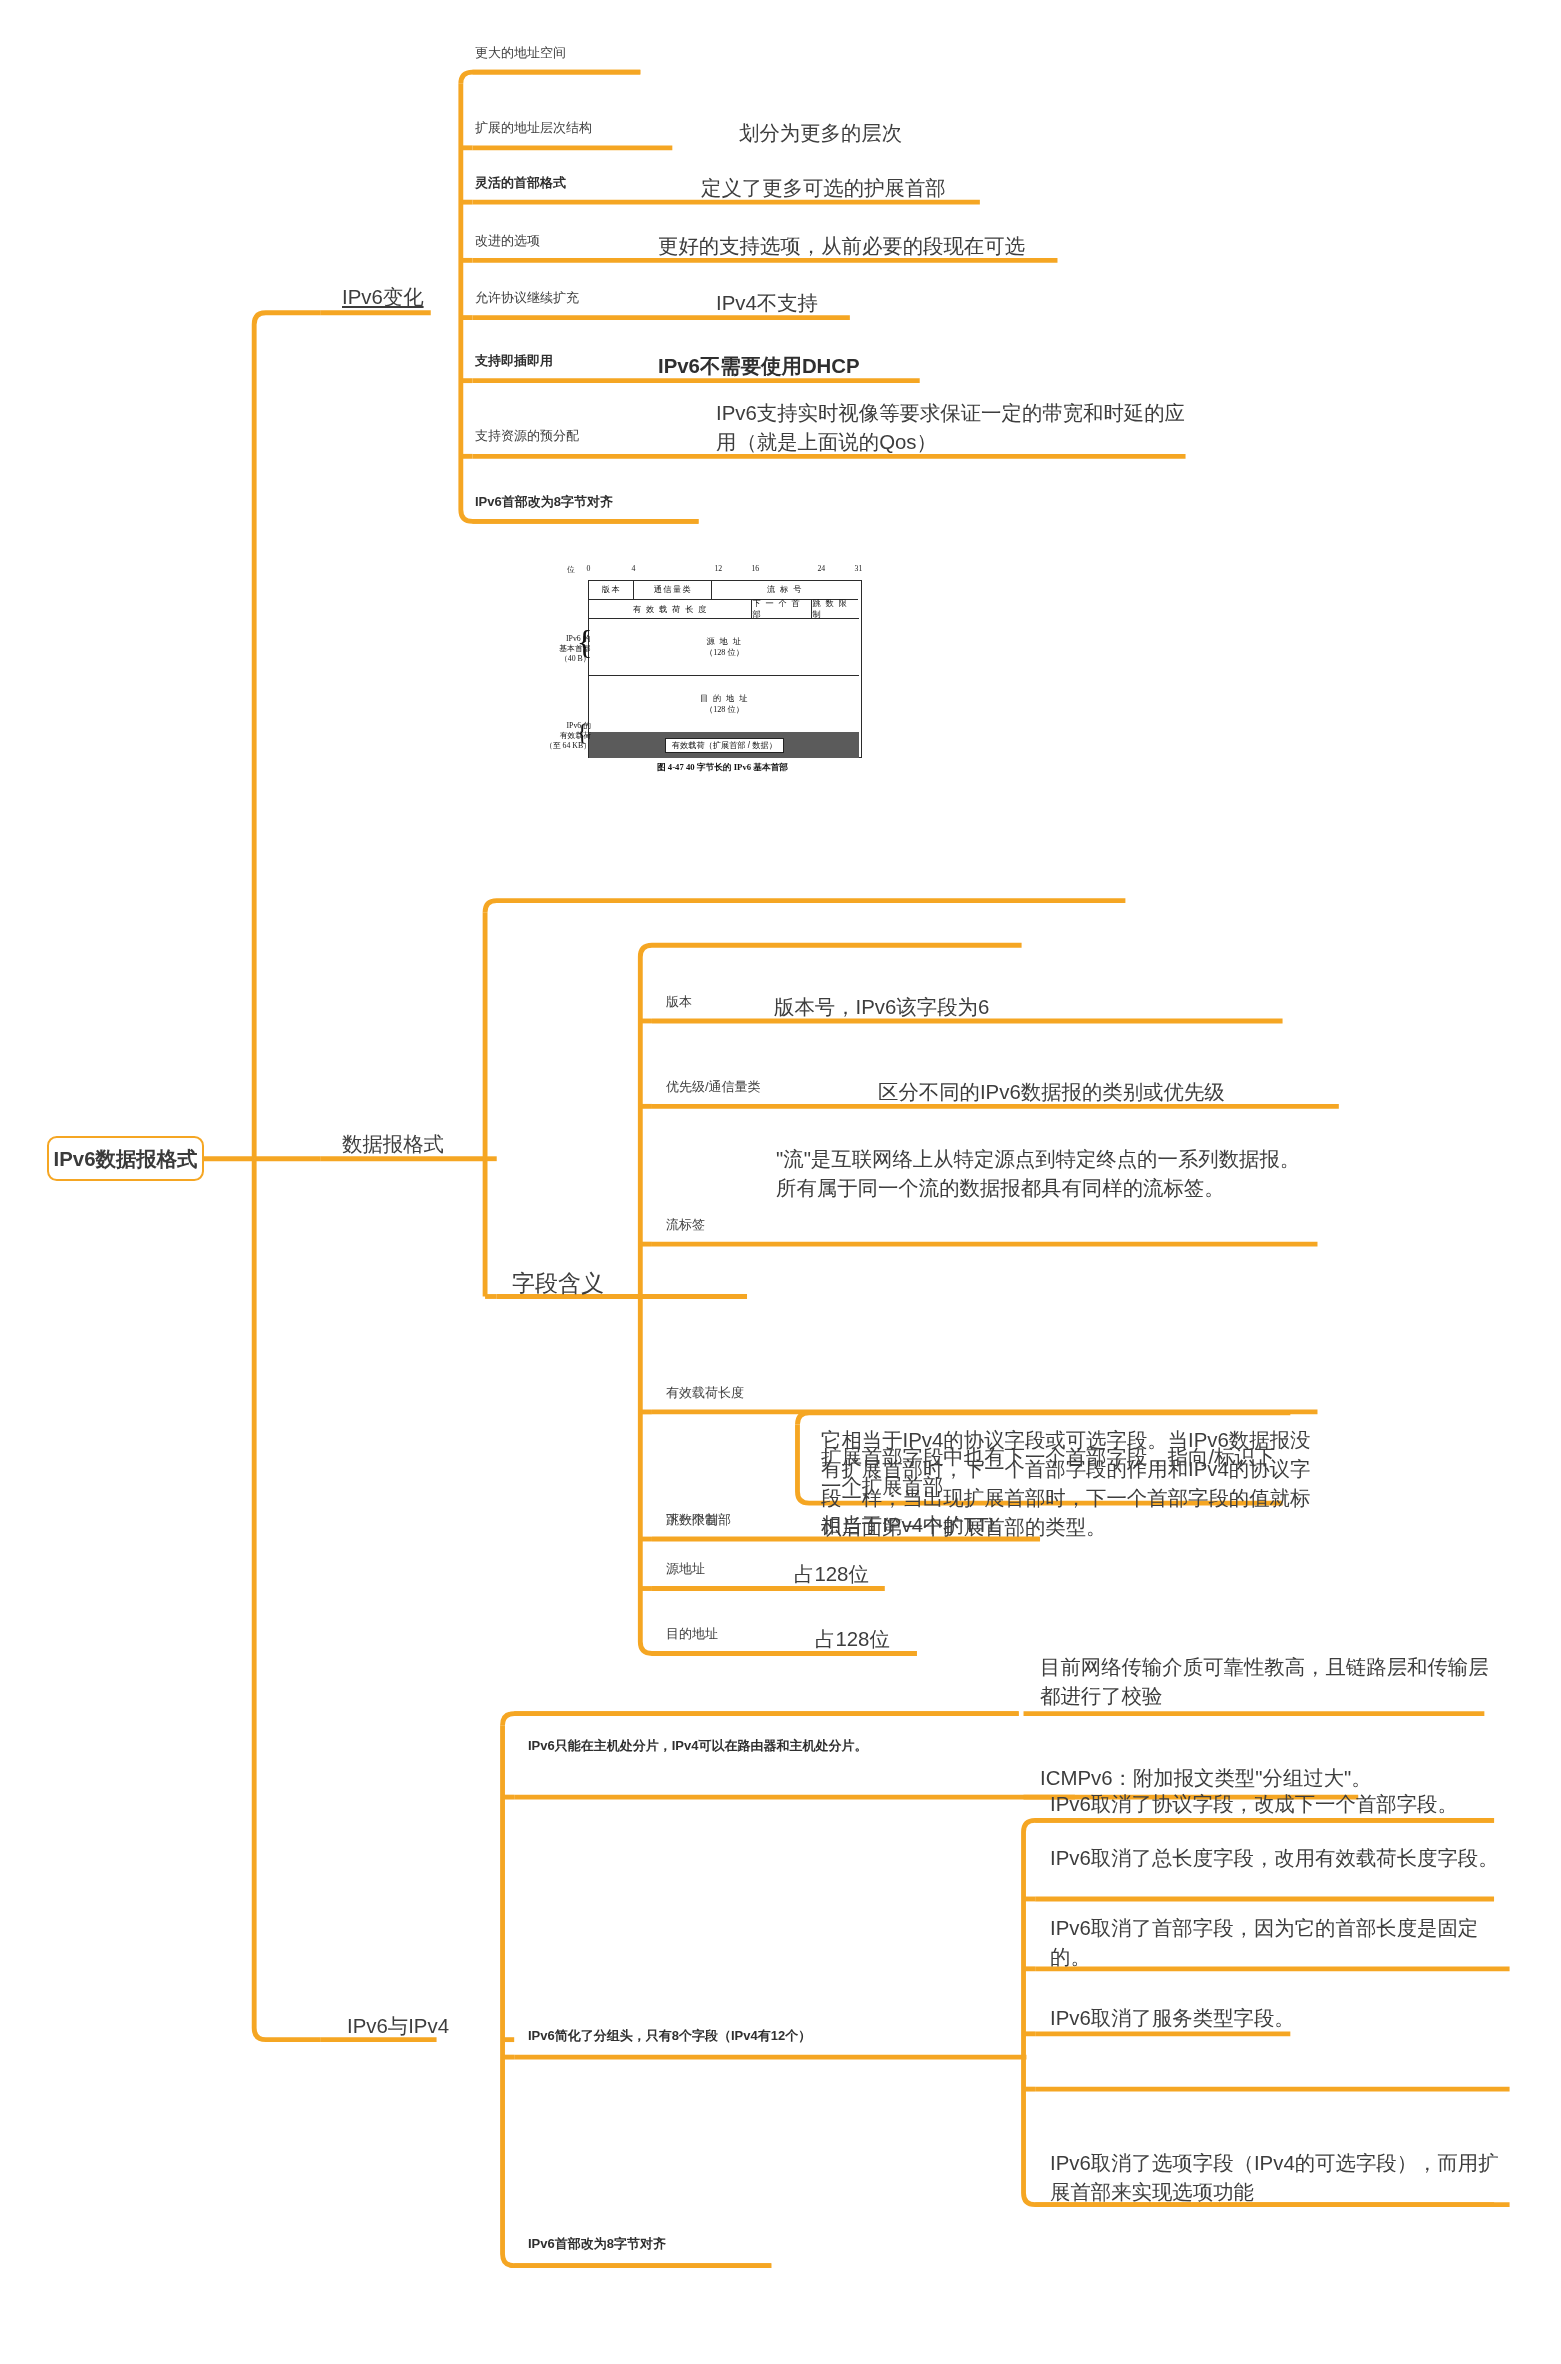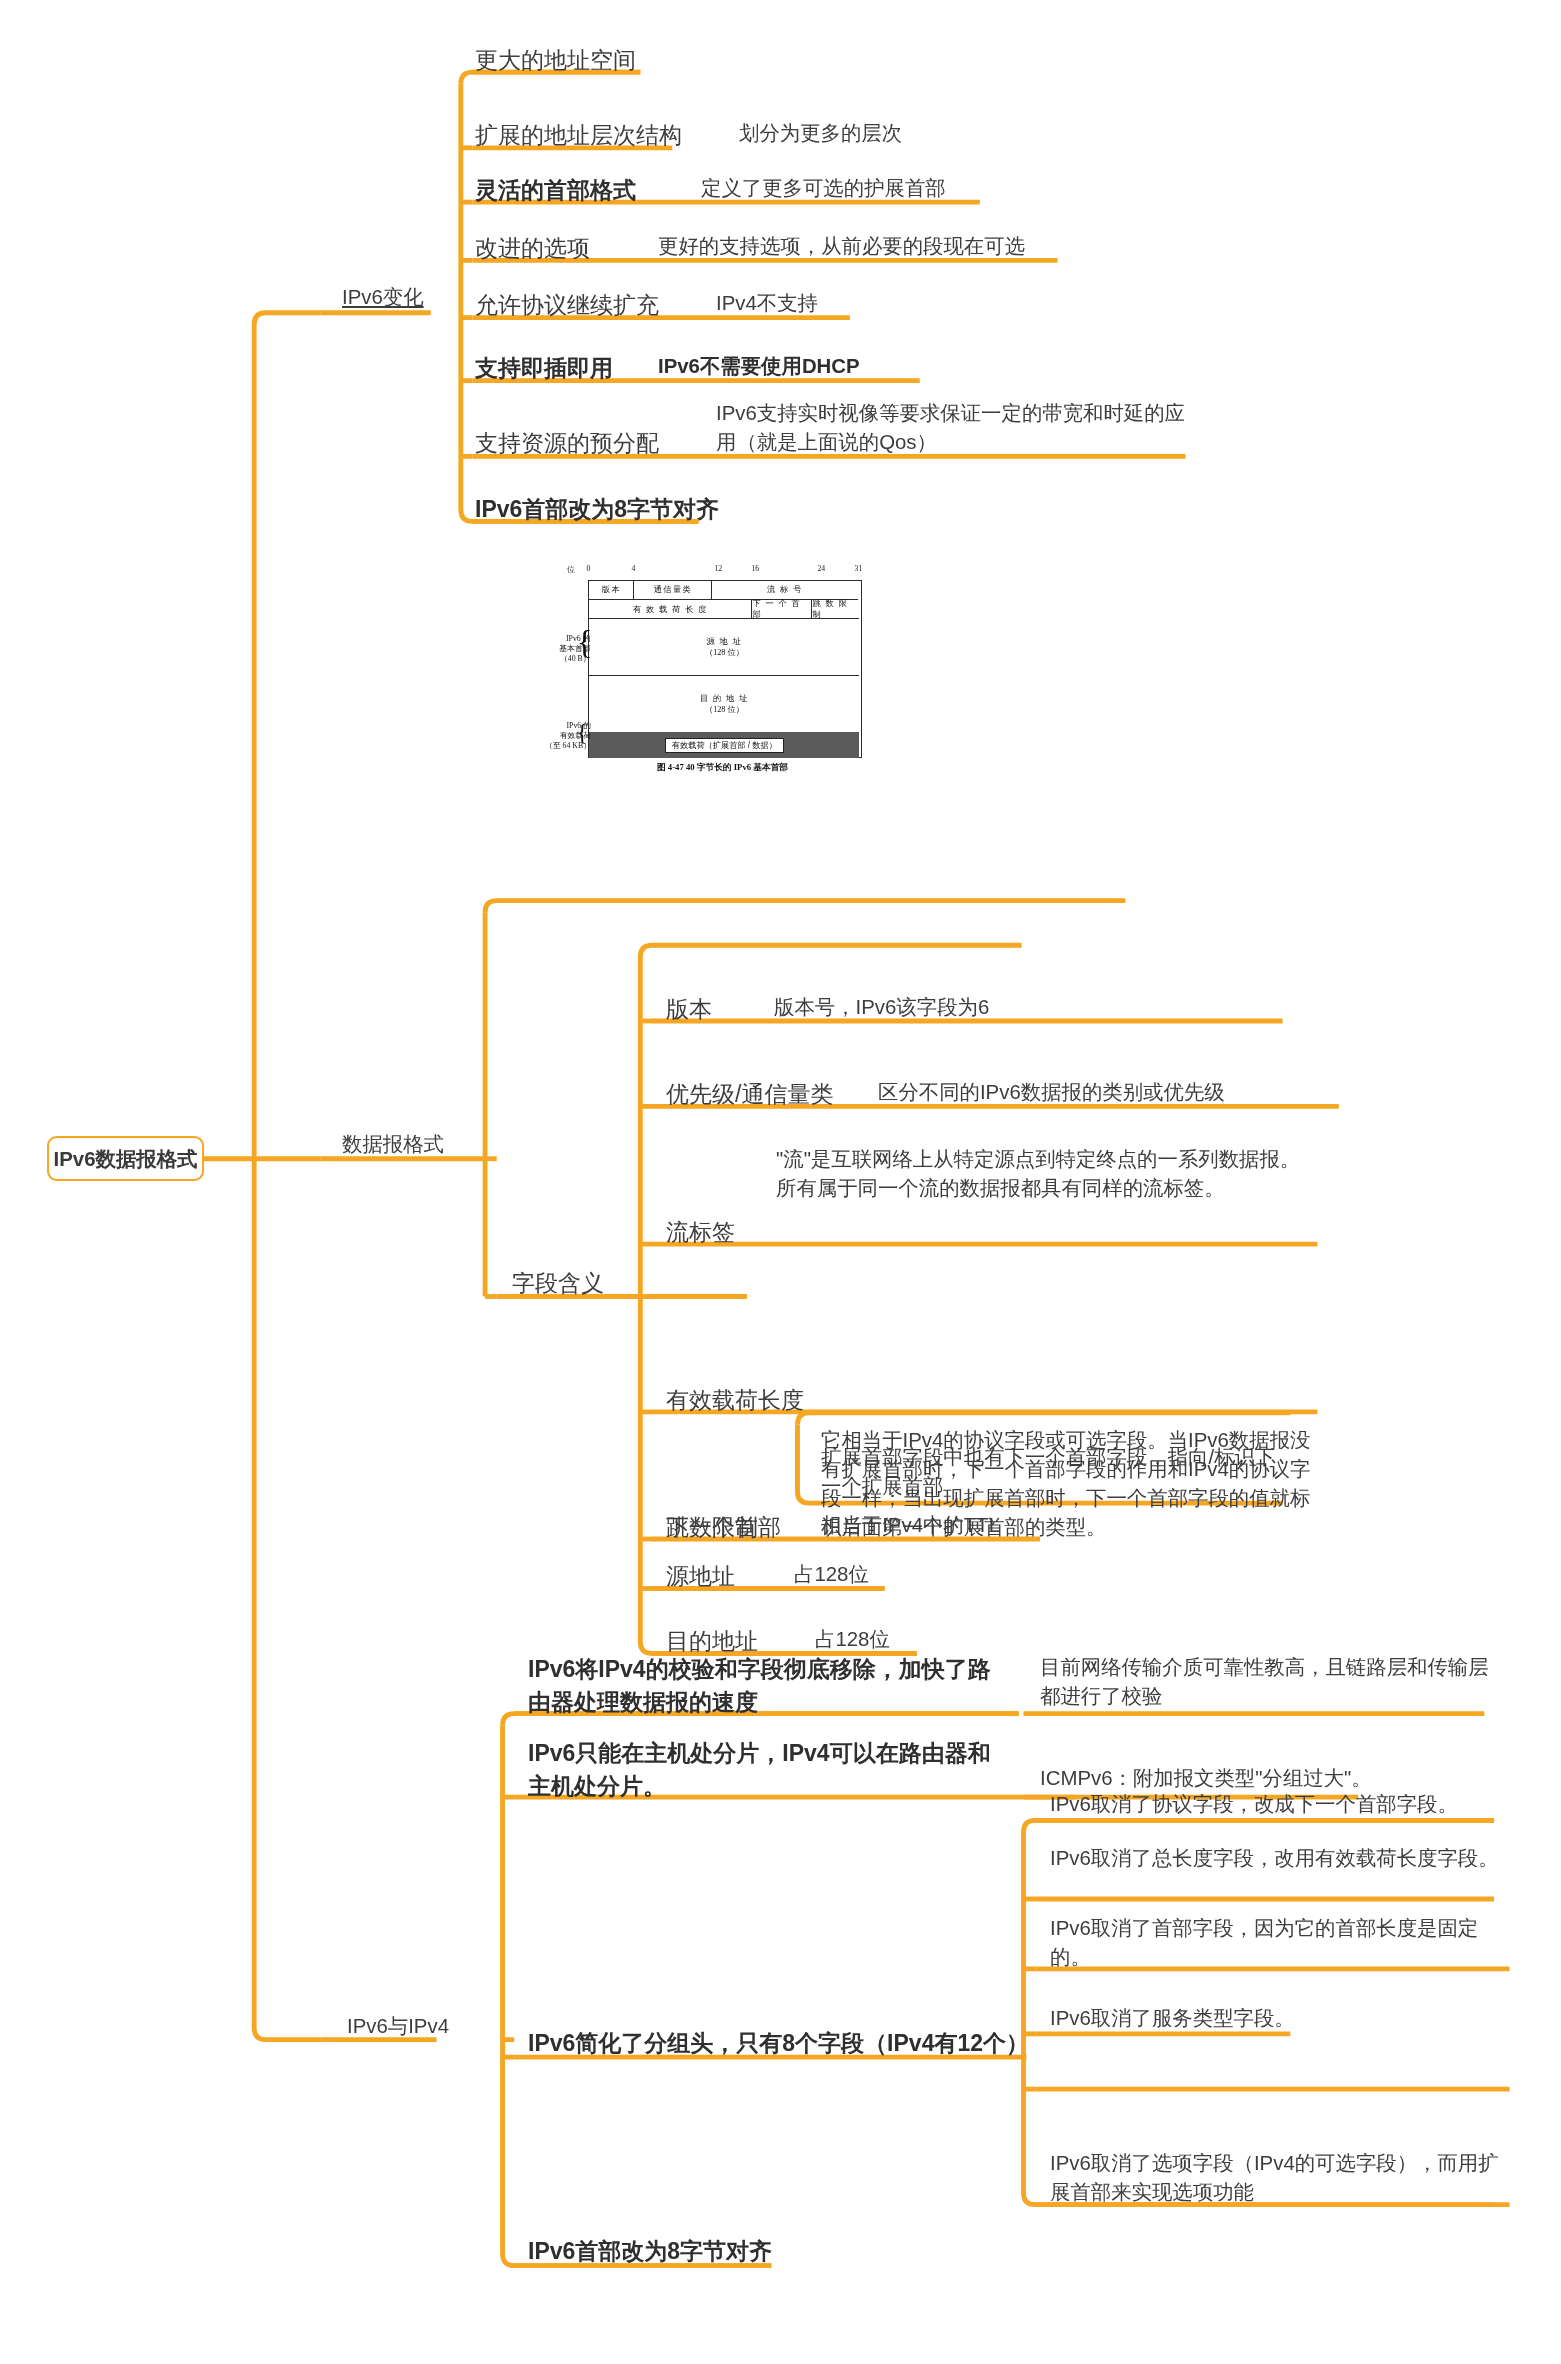--- a/index.html
+++ b/index.html
@@ -27,21 +27,21 @@
     position: absolute;
     display: flex;
     align-items: flex-end;
     line-height: 1.42;
     white-space: pre-wrap;
   }
   .node .txt { display: block; }
 
   .lv1 { font-size: 20.4px; color: #3d3d3d; }
   .lv2 { font-size: 23px; color: #3d3d3d; }
-  .topic { font-size: 23px; color: #3d3d3d; }
+  .topic { font-size: 13px; color: #3d3d3d; }
   .topic.b { font-weight: bold; color: #2f2f2f; }
   .desc { font-size: 20.4px; color: #3d3d3d; }
   .desc.b { font-weight: bold; color: #2f2f2f; }
 
   
   #root-node {
     position: absolute;
     left: 47px; top: 1136px;
     width: 157px; height: 45px;
     border: 2.9px solid #F5A623;
@@ -299,21 +299,20 @@
   <div class="node topic" style="left:666px; top:1560px;"><span class="txt">源地址</span></div>
   <div class="node desc" style="left:794px; top:1560px;"><span class="txt">占128位</span></div>
 
   <div class="node topic" style="left:666px; top:1625px;"><span class="txt">目的地址</span></div>
   <div class="node desc" style="left:815px; top:1625px;"><span class="txt">占128位</span></div>
 
   <div class="node lv1" style="left:347px; top:2012px;">
     <span class="txt">IPv6与IPv4</span>
   </div>
 
-  <div class="node topic b" style="left:528px; top:1653px; width:485px; align-items:flex-start;"><span class="txt">IPv6将IPv4的校验和字段彻底移除，加快了路由器处理数据报的速度</span></div>
   <div class="node desc" style="left:1040px; top:1653px; width:451px; align-items:flex-start;"><span class="txt">目前网络传输介质可靠性教高，且链路层和传输层都进行了校验</span></div>
 
   <div class="node topic b" style="left:528px; top:1737px; width:485px; align-items:flex-start;"><span class="txt">IPv6只能在主机处分片，IPv4可以在路由器和主机处分片。</span></div>
   <div class="node desc" style="left:1040px; top:1764px;"><span class="txt">ICMPv6：附加报文类型"分组过大"。</span></div>
 
   <div class="node topic b" style="left:528px; top:2027px; width:505px;"><span class="txt">IPv6简化了分组头，只有8个字段（IPv4有12个）</span></div>
 
   <div class="node desc" style="left:1050px; top:1790px; width:451px; align-items:flex-start;"><span class="txt">IPv6取消了协议字段，改成下一个首部字段。</span></div>
   <div class="node desc" style="left:1050px; top:1844px; width:451px; align-items:flex-start;"><span class="txt">IPv6取消了总长度字段，改用有效载荷长度字段。</span></div>
   <div class="node desc" style="left:1050px; top:1914px; width:466px; align-items:flex-start;"><span class="txt">IPv6取消了首部字段，因为它的首部长度是固定的。</span></div>

